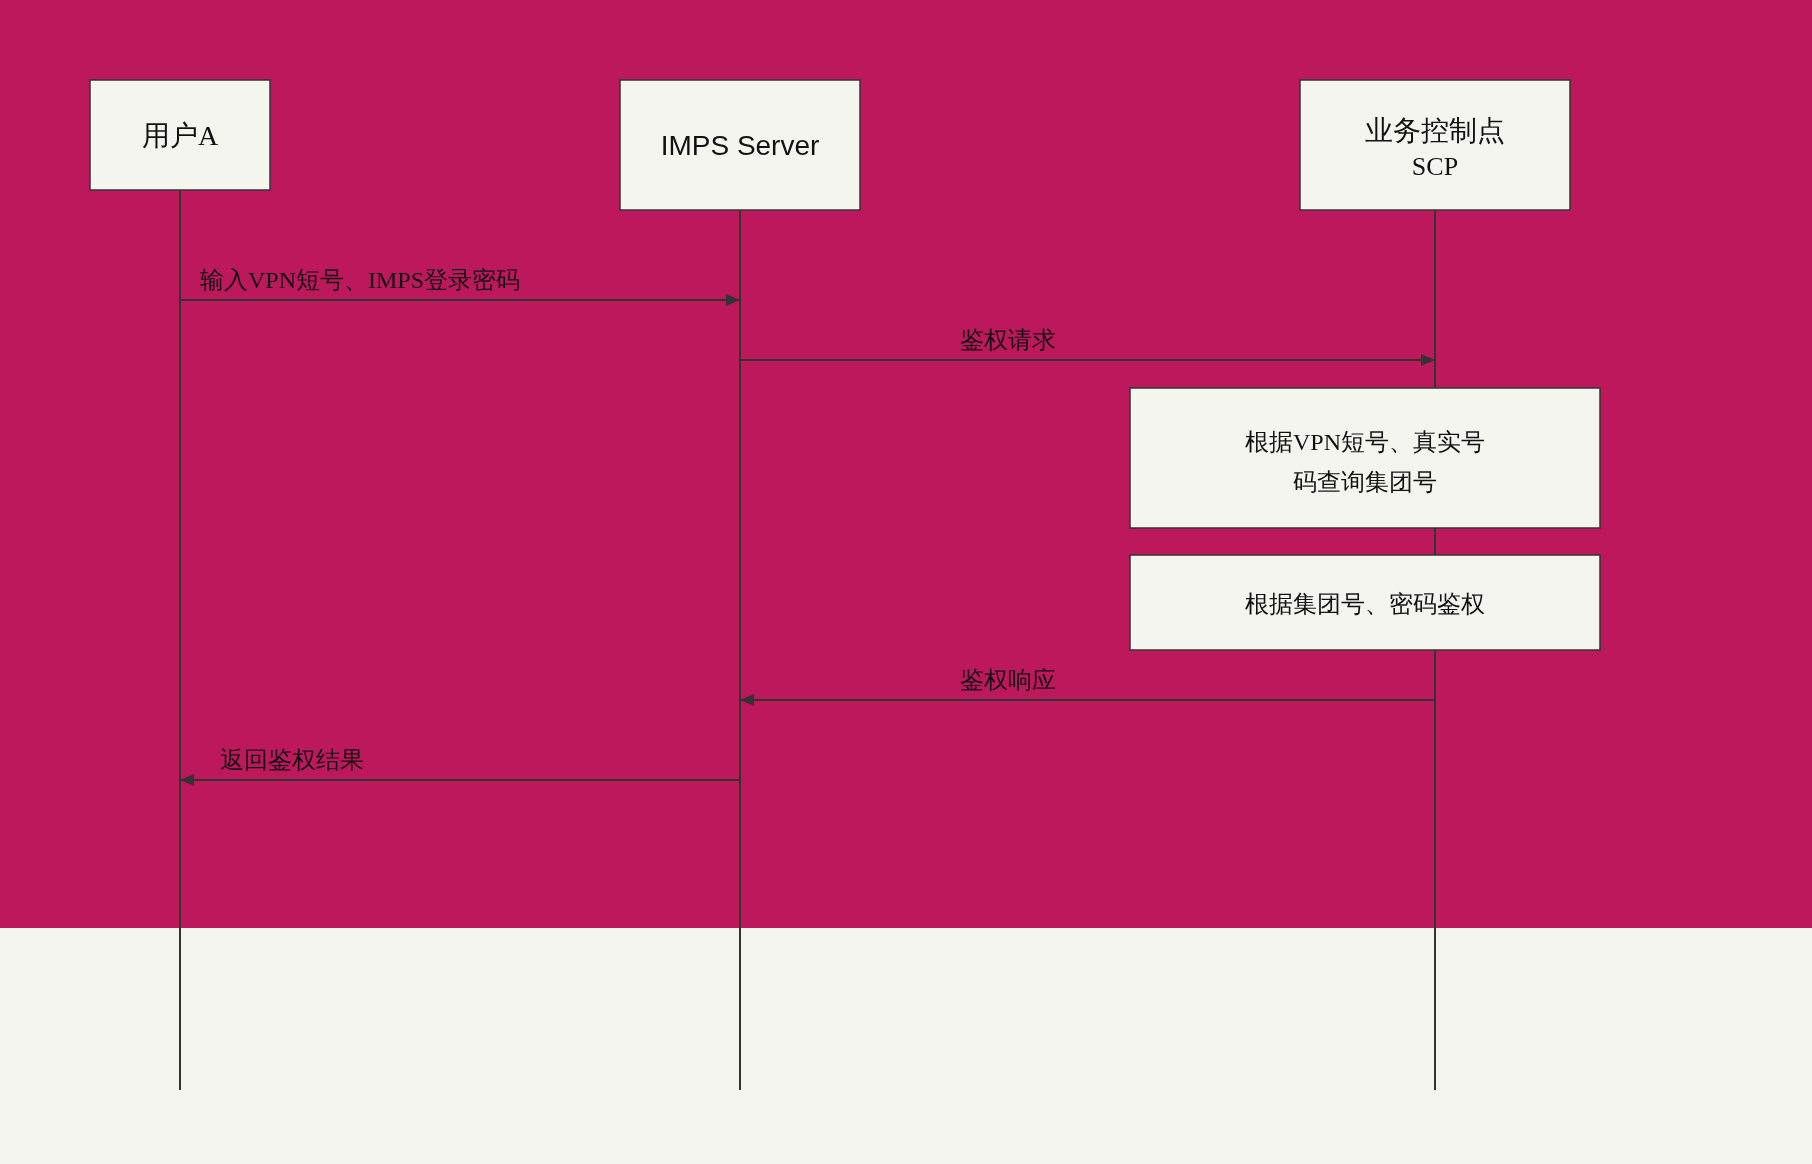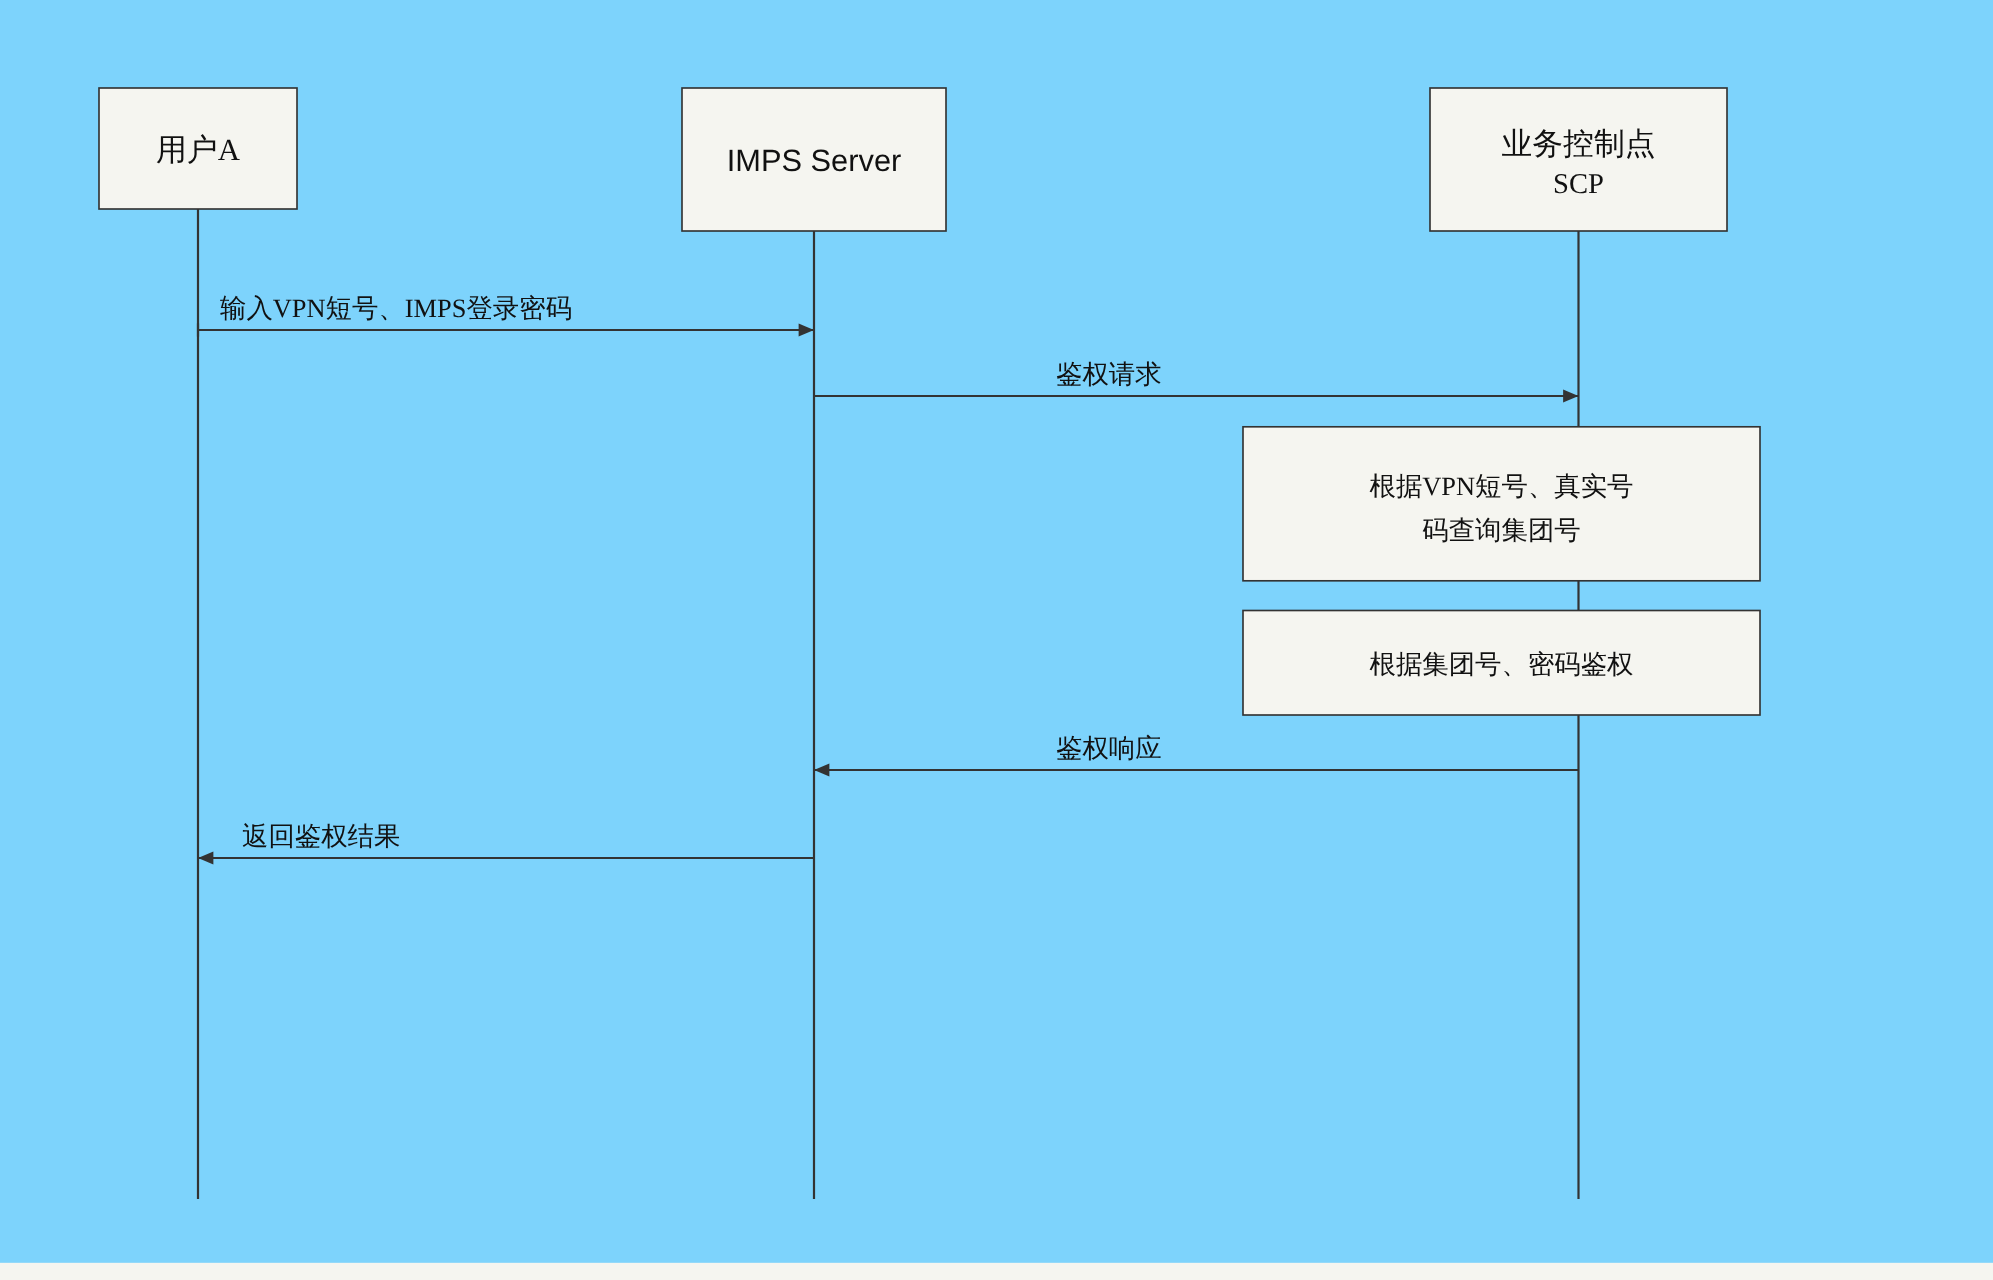--- a/index.html
+++ b/index.html
@@ -7,22 +7,22 @@
       background: #f5f5f0;
       font-family: "SimSun", "宋体", serif;
       width: 1812px;
       height: 1164px;
       overflow: hidden;
       position: relative;
     }
     .diagram-container {
       position: relative;
       width: 1812px;
-      height: 1148px;
-      background: #7dd3fc;
+      height: 928px;
+      background: #be185d;
     }
     
     .svg-overlay {
       position: absolute;
       top: 0;
       left: 0;
       width: 1812px;
       height: 1164px;
       pointer-events: none;
     }

